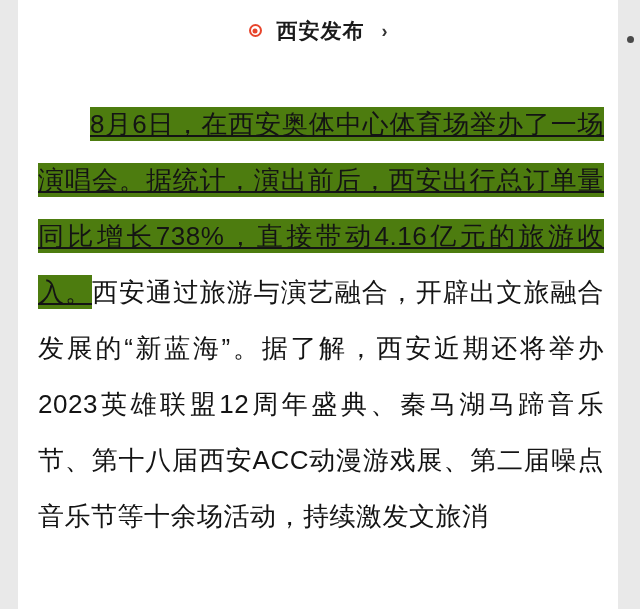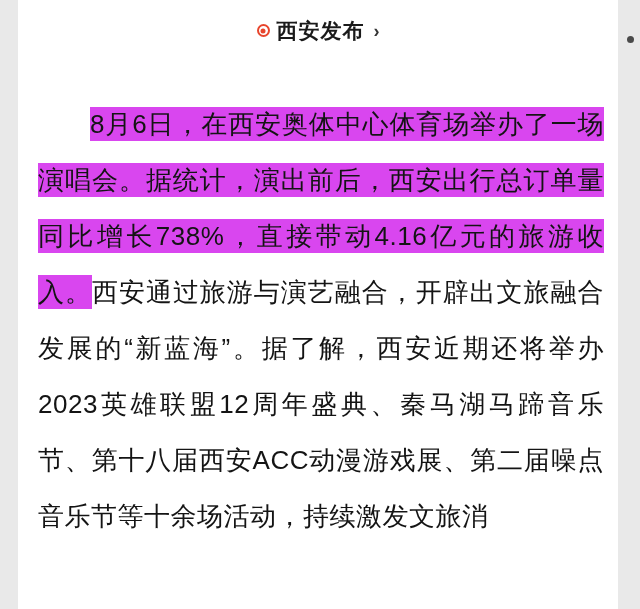--- a/index.html
+++ b/index.html
@@ -41,21 +41,21 @@
   }
   
   .source-header {
     position: absolute;
     left: 0;
     top: 20px;
     width: 600px;
     display: flex;
     align-items: center;
     justify-content: center;
-    gap: 7px;
+    gap: 15px;
   }
   .source-dot {
     position: relative;
     width: 13px;
     height: 13px;
     border-radius: 50%;
     background: #ffffff;
     border: 2px solid #e8452c;
     box-sizing: border-box;
     display: inline-block;
@@ -95,23 +95,24 @@
     line-height: 56px;
     color: #141414;
     letter-spacing: 0.5px;
     text-align: justify;
   }
   .article p {
     margin: 0;
     text-indent: 0;
   }
   .hl {
-    background: #d946ef;
+    background: #4d7c0f;
     padding: 2px 0;
     box-decoration-break: clone;
+    text-decoration: underline;
     -webkit-box-decoration-break: clone;
   }
   .indent {
     display: inline-block;
     width: 52px;
   }
 </style>
 </head>
 <body>
 

